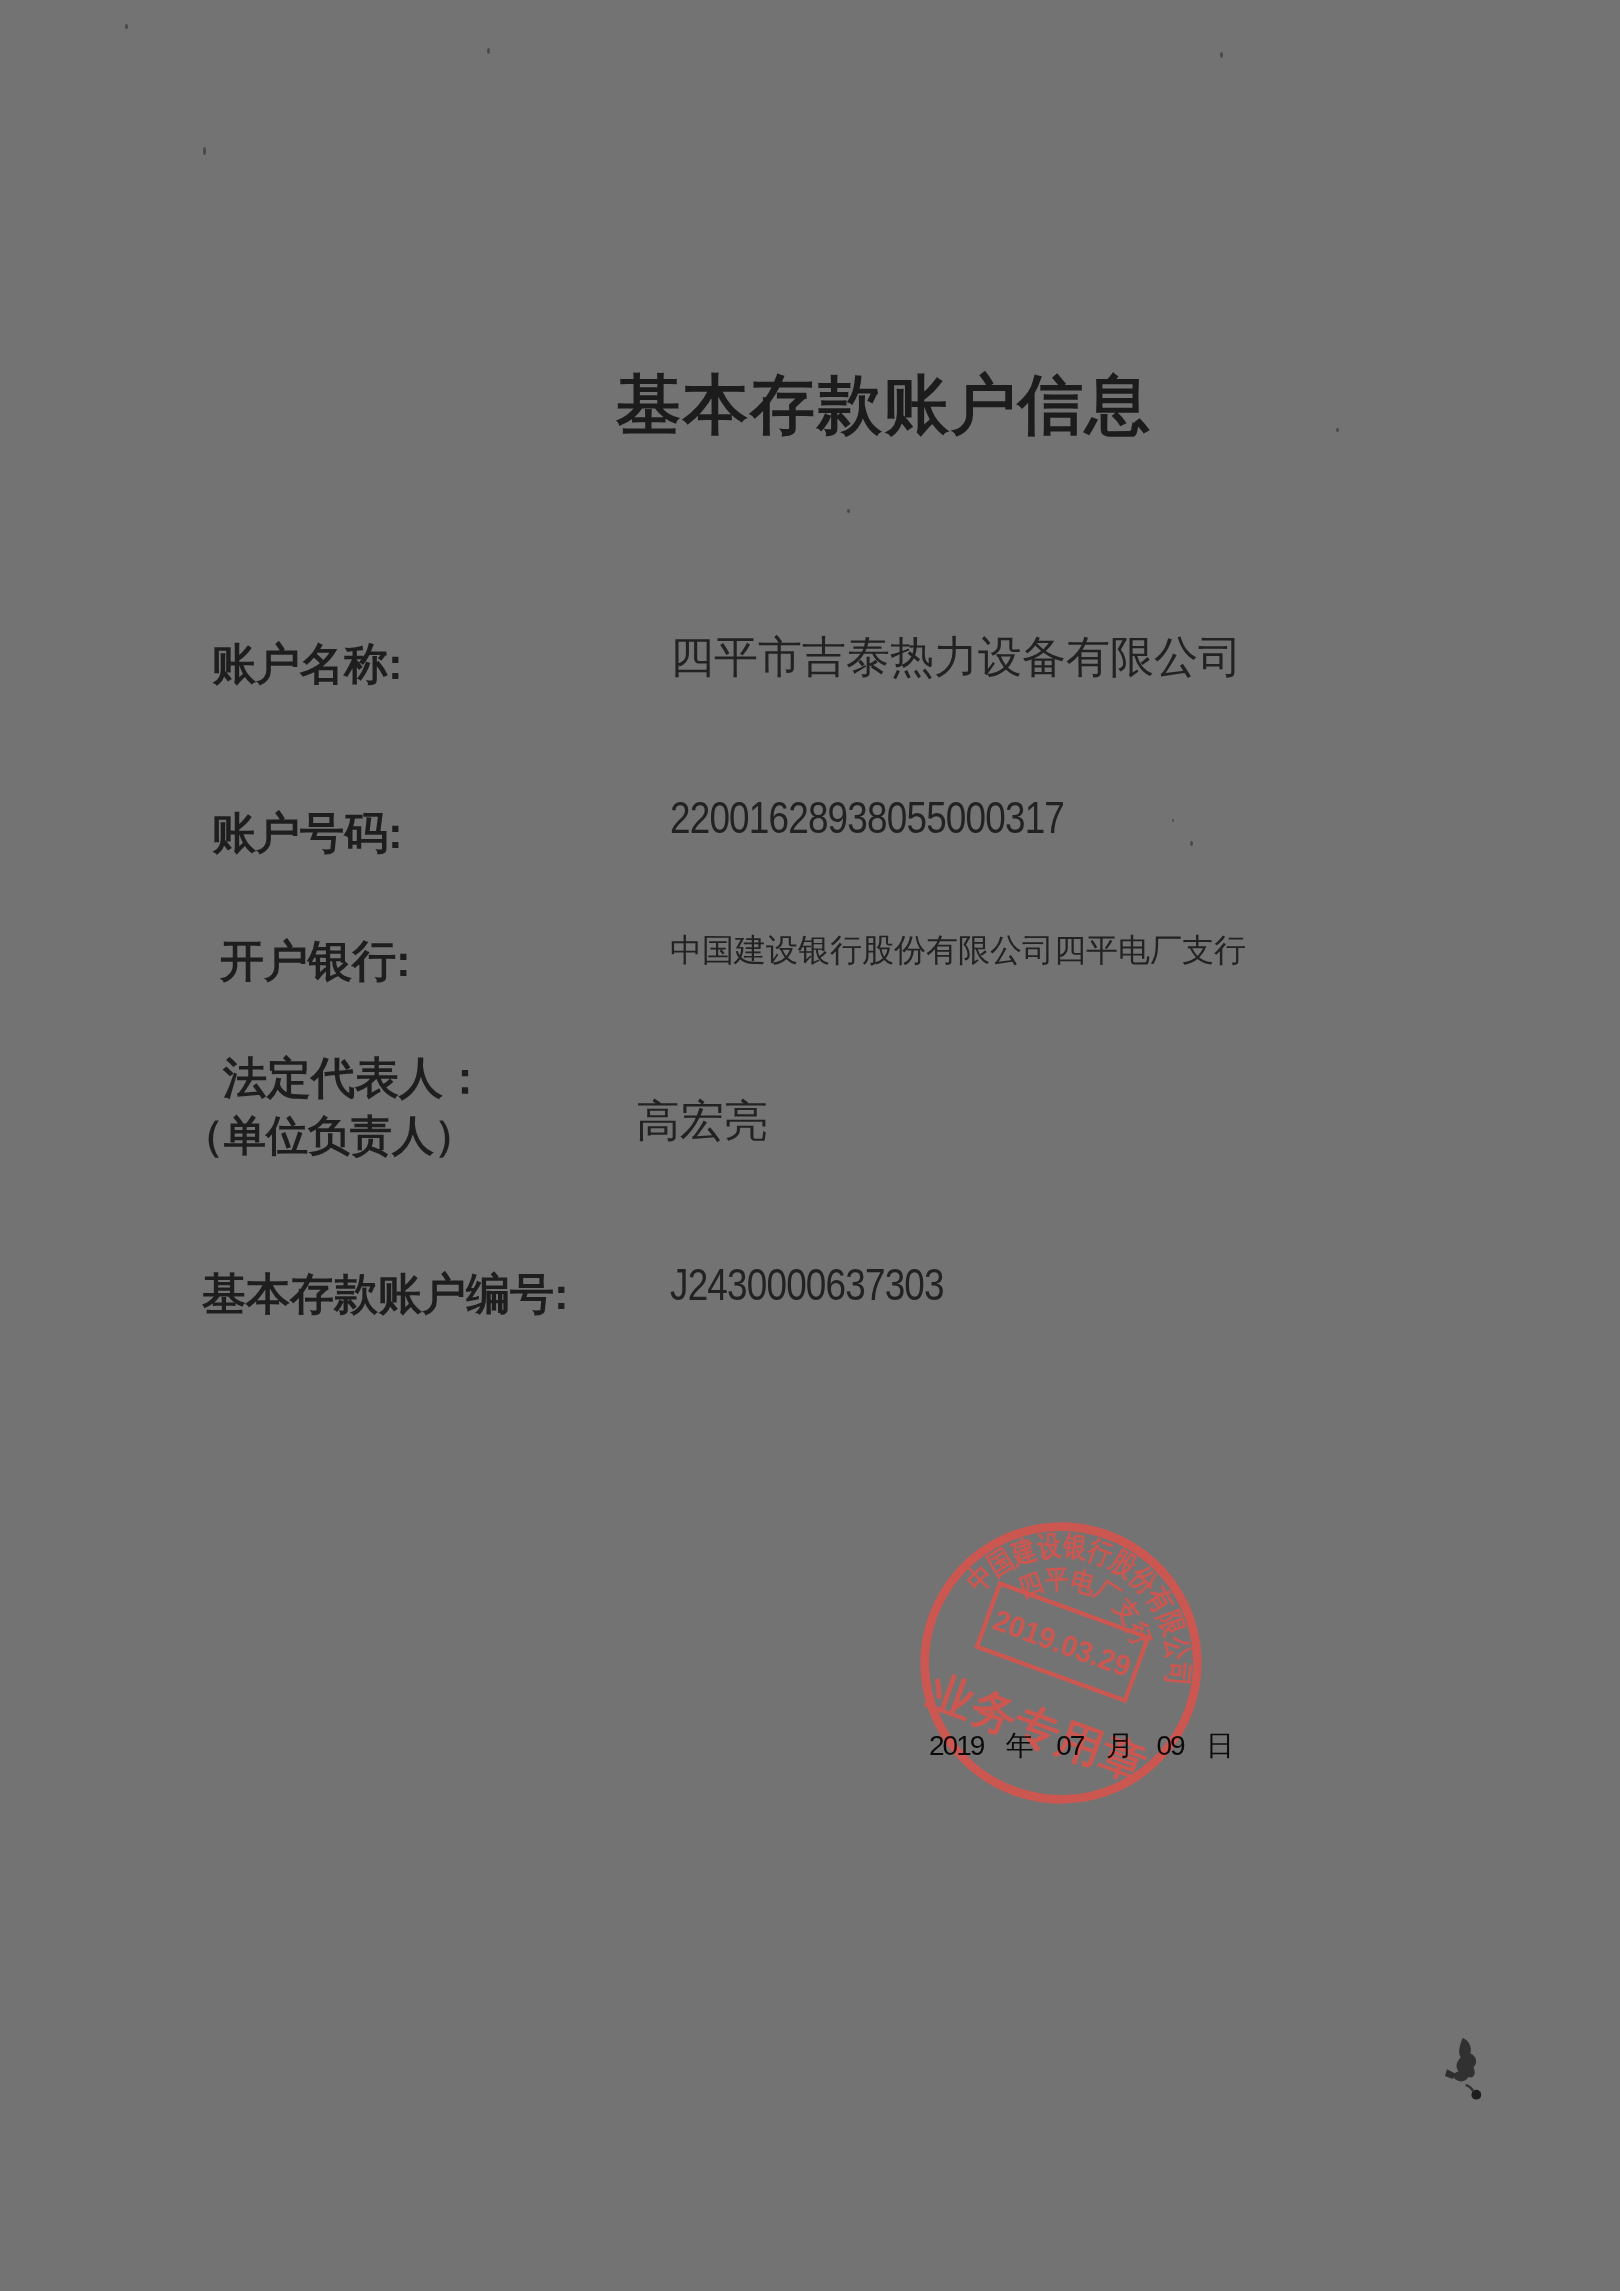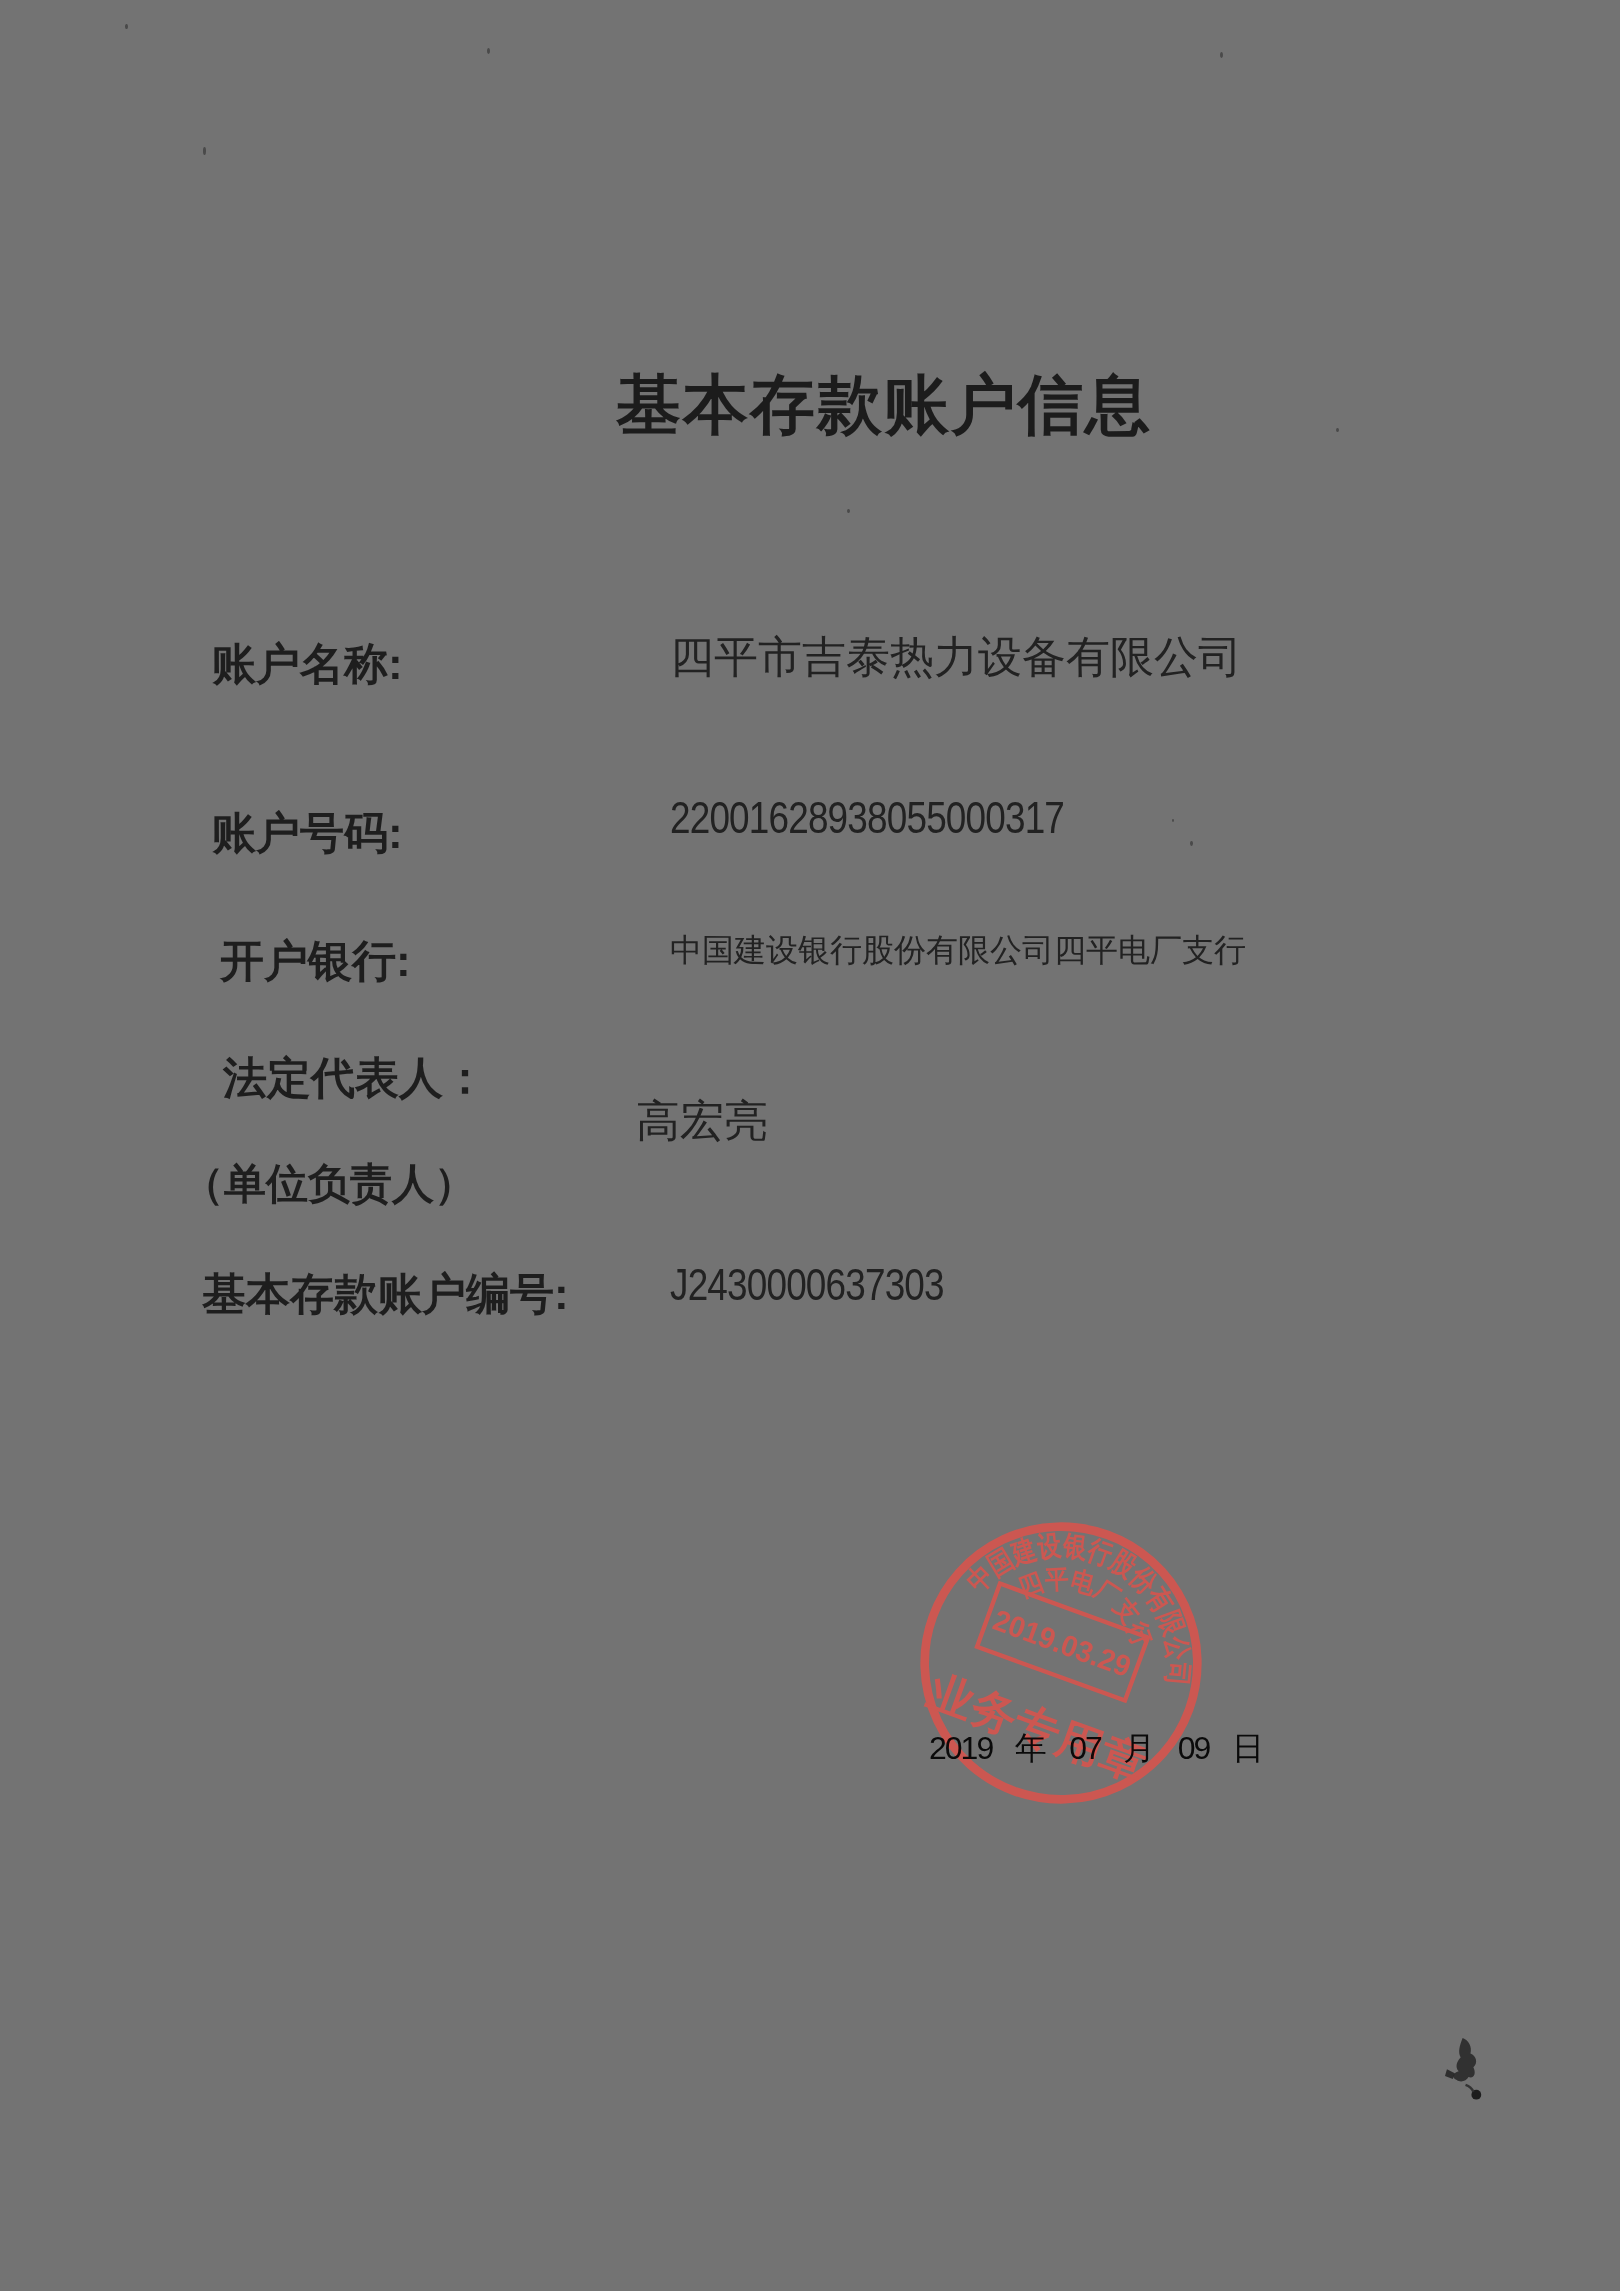--- a/index.html
+++ b/index.html
@@ -22,35 +22,35 @@
     font-size:44px;font-weight:700;color:#1e1e1e;white-space:nowrap;
   }
   .field-value{
     position:absolute;
     font-size:44px;font-weight:400;color:#222;white-space:nowrap;
   }
   .num{
     font-size:45px;letter-spacing:-1px;
     display:inline-block;transform:scaleX(0.82);transform-origin:left center;
   }
-  .lbl-line2{font-size:42px;margin-top:48px;}
+  .lbl-line2{font-size:42px;}
   .bank-value{font-size:32px;}
   
   .stamp{
     position:absolute;left:917px;top:1519px;width:288px;height:288px;
     opacity:0.88;
   }
   .stamp text{fill:#d9544d;}
   .stamp .ring,.stamp .dbox{stroke:#d9544d;fill:none;}
   .stamp-txt{font-family:"Liberation Serif","DejaVu Serif",serif;}
   
   .issue-date{
     position:absolute;left:929px;top:1727px;
     display:flex;align-items:baseline;gap:22.5px;
-    font-size:32px;font-weight:500;color:#161616;
+    font-size:28px;font-weight:500;color:#161616;
     mix-blend-mode:multiply;white-space:nowrap;
   }
   .issue-date .dnum{letter-spacing:-2px;}
   
   .speck{position:absolute;background:#4a4a4a;border-radius:50%;}
   .smudge{position:absolute;left:1433px;top:2034px;}
 </style>
 </head>
 <body>
 

